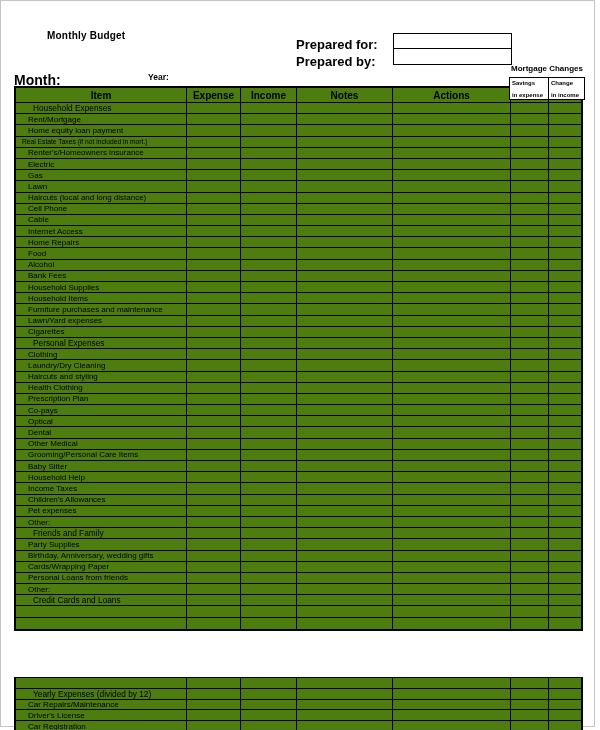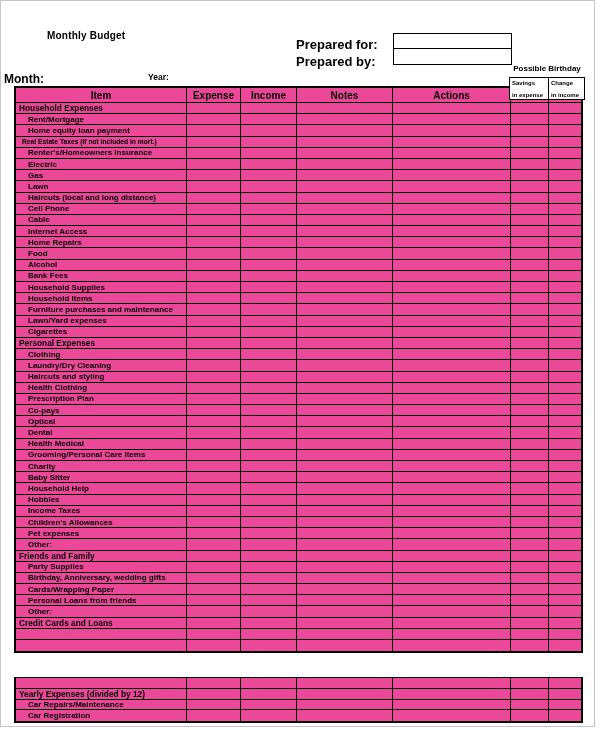--- a/index.html
+++ b/index.html
@@ -8,61 +8,61 @@
     font-family:"Liberation Sans","DejaVu Sans",sans-serif;color:#000;
     -webkit-font-smoothing:antialiased;overflow:hidden;
   }
   .page-frame{position:absolute;left:0;top:0;width:593px;height:725px;border:1px solid #c4c4c4;background:#fff;}
   .title{position:absolute;left:47px;top:30px;font-size:10px;font-weight:bold;letter-spacing:.2px;}
   .prep-label{position:absolute;left:296px;font-size:13px;font-weight:700;}
   .prep-for{top:37px;} .prep-by{top:54px;}
   .prep-boxes{position:absolute;left:393px;top:33px;width:119px;height:32px;border:1.5px solid #000;box-sizing:border-box;background:#fff;}
   .prep-box{height:50%;box-sizing:border-box;}
   .prep-box:first-child{border-bottom:1.5px solid #000;}
-  .month-label{position:absolute;left:4px;top:72px;font-size:12px;font-weight:bold;}
+  .month-label{position:absolute;left:14px;top:72px;font-size:14px;font-weight:bold;}
   .year-label{position:absolute;left:107px;top:72px;font-size:8.5px;font-weight:bold;margin-left:41px;}
   .pc-label{position:absolute;left:509px;top:64px;width:76px;font-size:8px;font-weight:bold;text-align:center;white-space:nowrap;}
   .pc-box{position:absolute;left:509px;top:77px;width:76px;height:23px;border:1.5px solid #000;box-sizing:border-box;background:#fff;display:grid;grid-template-columns:39px auto;z-index:5;}
   .pc-cell{box-sizing:border-box;padding:1.5px 1px 1px 2px;display:flex;flex-direction:column;justify-content:space-between;font-size:6px;font-weight:600;line-height:6.5px;white-space:nowrap;overflow:hidden;}
   .pc-cell:first-child{border-right:1px solid #000;}
-  .tbl{position:absolute;left:14px;width:569px;box-sizing:border-box;border:2px solid #000;background:#ec4899;}
+  .tbl{position:absolute;left:14px;width:569px;box-sizing:border-box;border:2px solid #000;background:#4d7c0f;}
   .tbl1{top:86px;}
   .tbl2{top:677px;border-width:1.5px 2px 2px 2px;}
   .hdr-row,.row{display:grid;grid-template-columns:171px 54px 56px 96px 118px 38px auto;}
   .hdr-row{height:14px;border-bottom:1.5px solid #000;}
   .hcell{box-sizing:border-box;border-right:1px solid #000;font-size:10px;font-weight:bold;display:flex;align-items:center;justify-content:center;overflow:hidden;}
   .hcell:last-child{border-right:none;}
   .row{height:11.2px;box-sizing:border-box;border-bottom:1px solid #000;}
   .tbl2 .row{height:10.8px;}
   .rows .row:last-child{border-bottom:none;}
   .cell{box-sizing:border-box;border-right:1px solid #000;overflow:hidden;}
   .cell:last-child{border-right:none;}
-  .c-label{display:flex;align-items:center;font-size:8px;padding-left:12px;white-space:nowrap;font-weight:bold;}
-  .row.section .c-label{font-weight:bold;font-size:8.3px;padding-left:3px;}
+  .c-label{display:flex;align-items:center;font-size:8px;padding-left:12px;white-space:nowrap;}
+  .row.section .c-label{font-weight:normal;font-size:8.3px;padding-left:17px;}
   .row.item-small .c-label{font-size:6.7px;padding-left:6px;}
   .row.item-low .c-label{padding-left:12px;}
 </style>
 </head>
 <body>
 
 <div class="page-frame"></div>
 
 <div class="title">Monthly Budget</div>
 
 <div class="prep-label prep-for">Prepared for:</div>
 <div class="prep-label prep-by">Prepared by:</div>
 <div class="prep-boxes">
   <div class="prep-box"></div>
   <div class="prep-box"></div>
 </div>
 
 <div class="month-label">Month:</div>
 <div class="year-label">Year:</div>
 
-<div class="pc-label">Possible Birthday</div>
+<div class="pc-label">Mortgage Changes</div>
 <div class="pc-box">
   <div class="pc-cell">
     <span>Savings</span>
     <span>in expense</span>
   </div>
   <div class="pc-cell">
     <span>Change</span>
     <span>in income</span>
   </div>
 </div>
@@ -342,66 +342,48 @@
       <div class="row item">
         <div class="cell c-label">Dental</div>
         <div class="cell c-expense"></div>
         <div class="cell c-income"></div>
         <div class="cell c-notes"></div>
         <div class="cell c-actions"></div>
         <div class="cell c-savings"></div>
         <div class="cell c-change"></div>
       </div>
       <div class="row item">
-        <div class="cell c-label">Health Medical</div>
+        <div class="cell c-label">Other Medical</div>
         <div class="cell c-expense"></div>
         <div class="cell c-income"></div>
         <div class="cell c-notes"></div>
         <div class="cell c-actions"></div>
         <div class="cell c-savings"></div>
         <div class="cell c-change"></div>
       </div>
       <div class="row item">
         <div class="cell c-label">Grooming/Personal Care Items</div>
         <div class="cell c-expense"></div>
         <div class="cell c-income"></div>
         <div class="cell c-notes"></div>
         <div class="cell c-actions"></div>
         <div class="cell c-savings"></div>
         <div class="cell c-change"></div>
       </div>
       <div class="row item">
-        <div class="cell c-label">Charity</div>
-        <div class="cell c-expense"></div>
-        <div class="cell c-income"></div>
-        <div class="cell c-notes"></div>
-        <div class="cell c-actions"></div>
-        <div class="cell c-savings"></div>
-        <div class="cell c-change"></div>
-      </div>
-      <div class="row item">
         <div class="cell c-label">Baby Sitter</div>
         <div class="cell c-expense"></div>
         <div class="cell c-income"></div>
         <div class="cell c-notes"></div>
         <div class="cell c-actions"></div>
         <div class="cell c-savings"></div>
         <div class="cell c-change"></div>
       </div>
       <div class="row item">
         <div class="cell c-label">Household Help</div>
-        <div class="cell c-expense"></div>
-        <div class="cell c-income"></div>
-        <div class="cell c-notes"></div>
-        <div class="cell c-actions"></div>
-        <div class="cell c-savings"></div>
-        <div class="cell c-change"></div>
-      </div>
-      <div class="row item">
-        <div class="cell c-label">Hobbies</div>
         <div class="cell c-expense"></div>
         <div class="cell c-income"></div>
         <div class="cell c-notes"></div>
         <div class="cell c-actions"></div>
         <div class="cell c-savings"></div>
         <div class="cell c-change"></div>
       </div>
       <div class="row item">
         <div class="cell c-label">Income Taxes</div>
         <div class="cell c-expense"></div>
@@ -545,20 +527,29 @@
       <div class="row item">
         <div class="cell c-label">Car Repairs/Maintenance</div>
         <div class="cell c-expense"></div>
         <div class="cell c-income"></div>
         <div class="cell c-notes"></div>
         <div class="cell c-actions"></div>
         <div class="cell c-savings"></div>
         <div class="cell c-change"></div>
       </div>
       <div class="row item">
+        <div class="cell c-label">Driver's License</div>
+        <div class="cell c-expense"></div>
+        <div class="cell c-income"></div>
+        <div class="cell c-notes"></div>
+        <div class="cell c-actions"></div>
+        <div class="cell c-savings"></div>
+        <div class="cell c-change"></div>
+      </div>
+      <div class="row item">
         <div class="cell c-label">Car Registration</div>
         <div class="cell c-expense"></div>
         <div class="cell c-income"></div>
         <div class="cell c-notes"></div>
         <div class="cell c-actions"></div>
         <div class="cell c-savings"></div>
         <div class="cell c-change"></div>
       </div>
     </div>
 </div>

